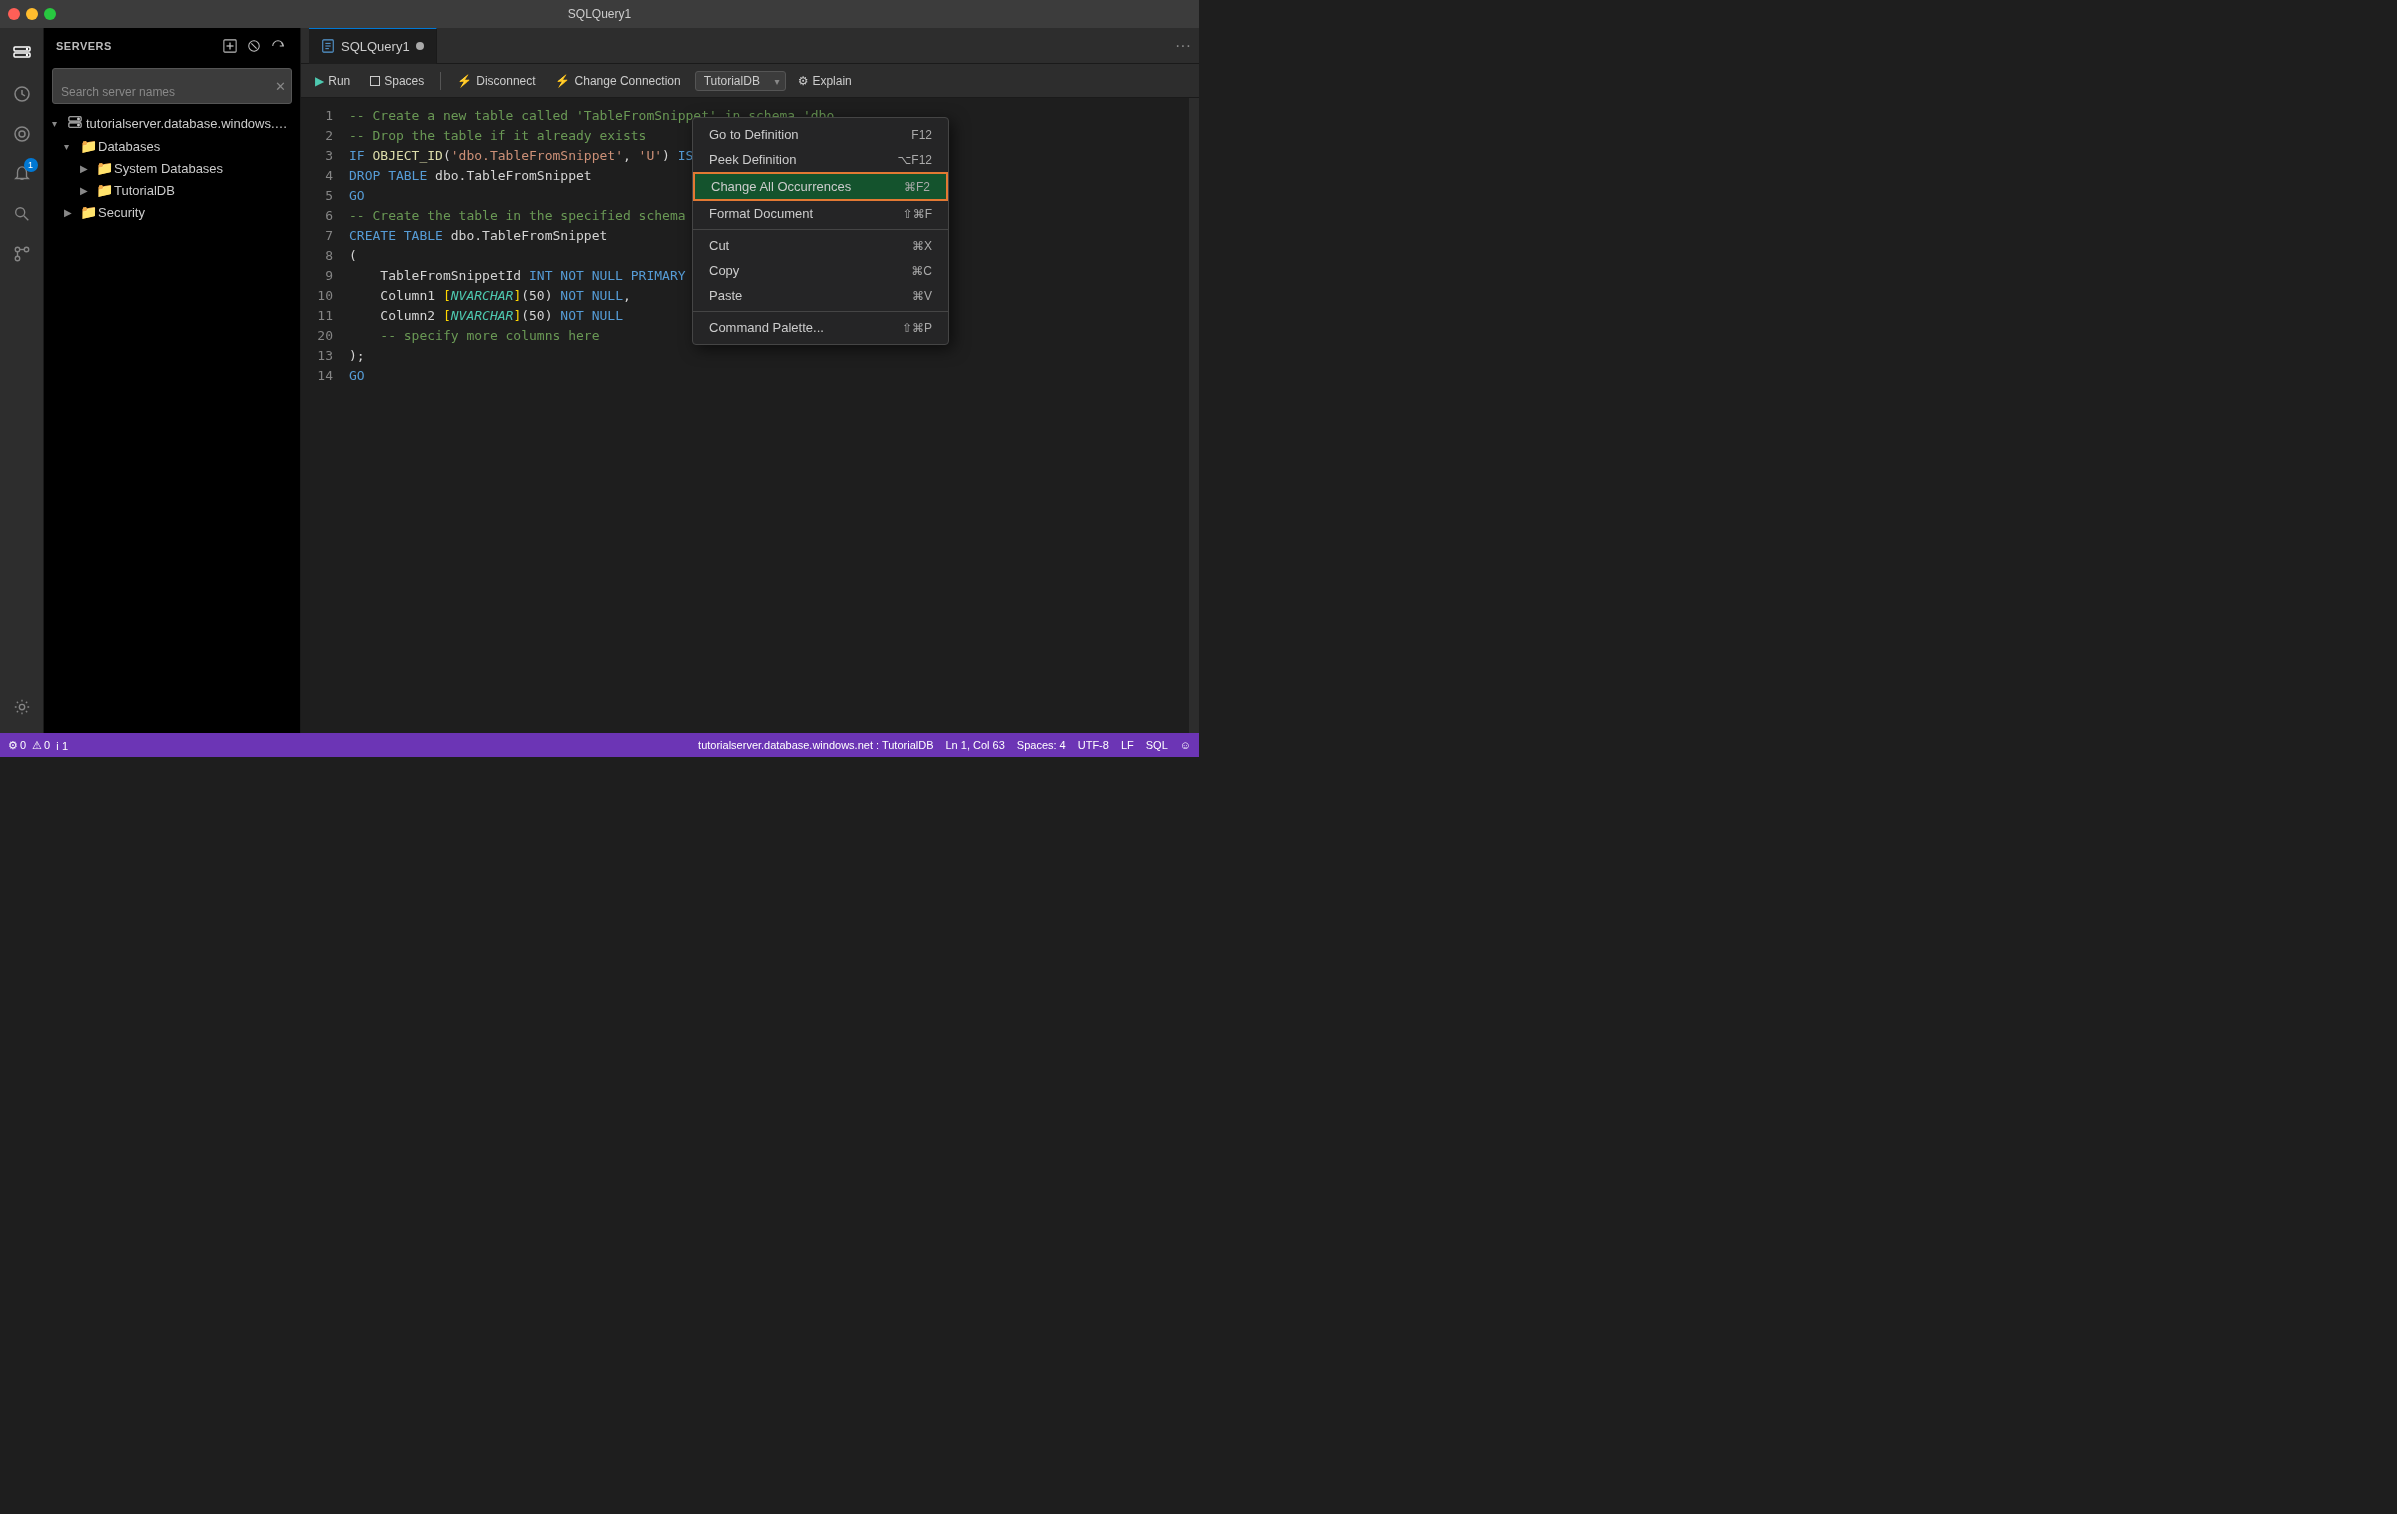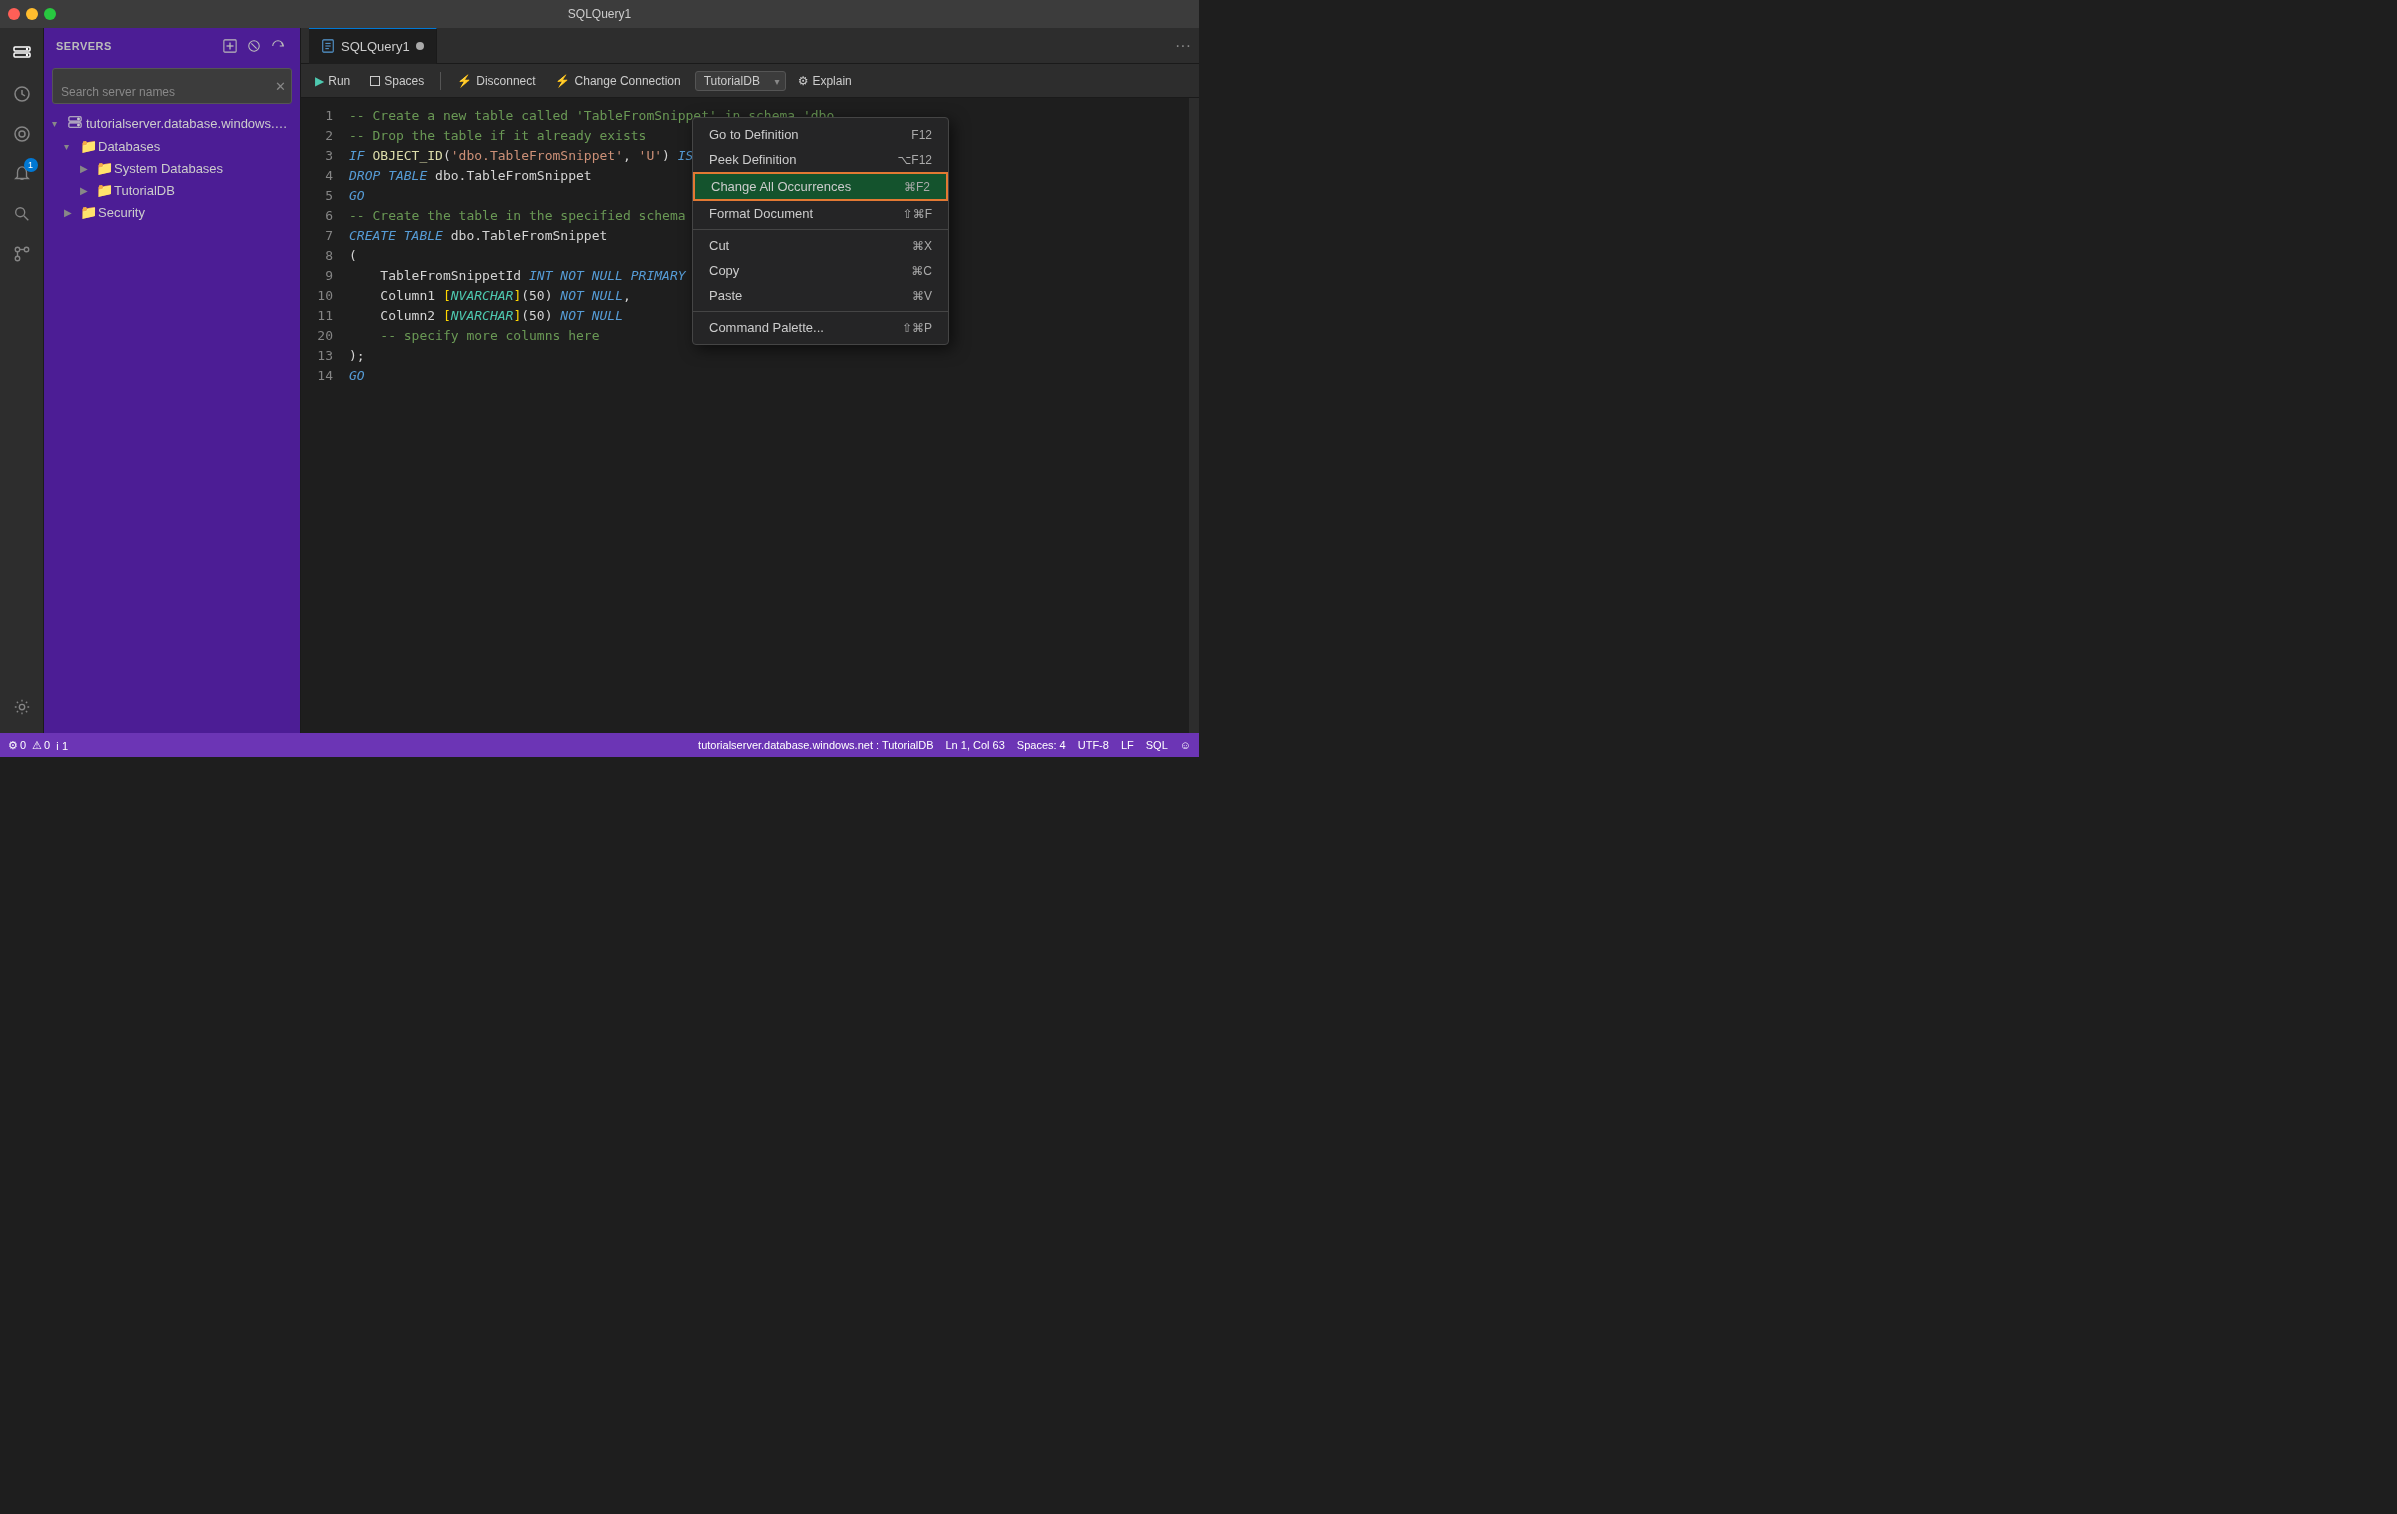--- a/index.html
+++ b/index.html
@@ -89,21 +89,21 @@
       justify-content: center;
     }
     .activity-bottom {
       margin-top: auto;
       margin-bottom: 8px;
     }
 
     
     .sidebar {
       width: 257px;
-      background: #4c1d95;
+      background: #000000;
       border-right: 1px solid #1a1a1a;
       display: flex;
       flex-direction: column;
     }
     .sidebar-header {
       padding: 8px 12px;
       display: flex;
       align-items: center;
       justify-content: space-between;
     }
@@ -321,21 +321,21 @@
       color: #d4d4d4;
       white-space: pre;
       overflow: auto;
     }
     .scrollbar-right {
       width: 10px;
       background: #2d2d2d;
     }
 
     
-    .kw { color: #569cd6; font-style: italic; }
+    .kw { color: #569cd6; }
     .str { color: #ce9178; }
     .comment { color: #6a9955; }
     .fn { color: #dcdcaa; }
     .type { color: #4ec9b0; font-style: italic; }
     .bracket { color: #ffd700; }
 
     
     .context-menu {
       position: absolute;
       top: 89px;

